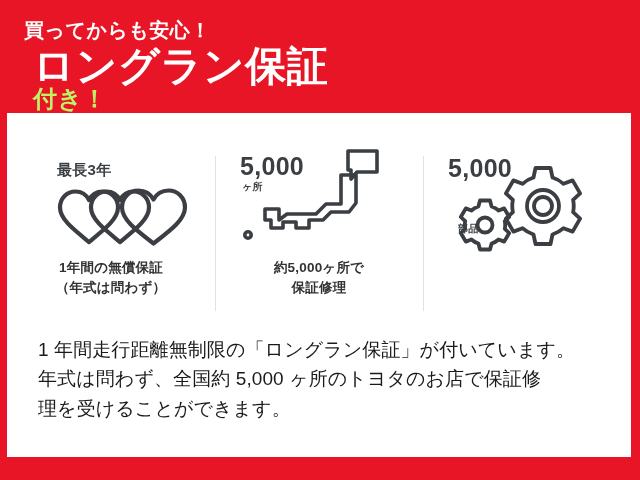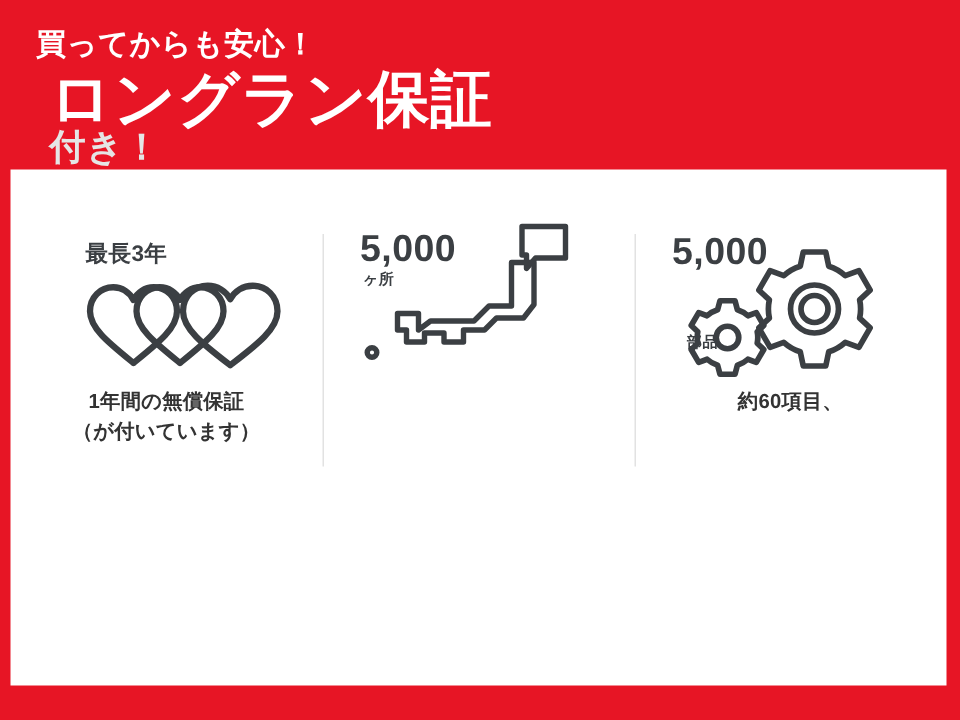--- a/index.html
+++ b/index.html
@@ -48,21 +48,21 @@
     white-space: nowrap;
     flex-direction: column;
   }
   .header-main-strong {
     color: #ffffff;
     font-size: 41px;
     font-weight: bold;
     letter-spacing: 0.5px;
   }
   .header-main-sub {
-    color: #e5e5e5;
+    color: #bef264;
     font-size: 24px;
     font-weight: bold;
     margin-left: 9px;
     letter-spacing: 0.5px;
   }
 
   
   .card {
     position: absolute;
     left: 7px;
@@ -208,21 +208,21 @@
                        C122 44.5 127.5 48 130.5 53.5
                        C133.5 48 139 44.5 145.5 44.5
                        C154.5 44.5 162 51.5 162 61.5
                        C162 73.5 148 84 130.5 97.5
                        C113 84 99 73.5 99 61.5 Z"></path>
             </g>
           </svg>
         </div>
         <div class="feature-caption">
           <div>1年間の無償保証</div>
-          <div>（が付いています）</div>
+          <div>（年式は問わず）</div>
         </div>
       </div>
 
       <div class="feature">
         <div class="feature-graphic">
           <span class="stat stat-big map-stat-num">5,000</span>
           <span class="stat stat-small map-stat-unit">ヶ所</span>
           <svg width="176" height="112" viewBox="0 0 176 112" aria-hidden="true">
             <g fill="none" stroke="#3b3f43" stroke-width="3.6" stroke-linecap="round" stroke-linejoin="round">
 
@@ -249,20 +249,24 @@
                        L56 68
                        L85 68
                        L95 58
                        L110 58
                        Z"></path>
 
               <circle cx="17" cy="89" r="3.2"></circle>
             </g>
           </svg>
         </div>
+        <div class="feature-caption">
+          <div>約5,000ヶ所で</div>
+          <div>保証修理</div>
+        </div>
       </div>
 
       <div class="feature">
         <div class="feature-graphic">
           <span class="stat stat-big gear-stat-num">5,000</span>
           <span class="stat stat-small gear-stat-unit">部品</span>
           <svg width="176" height="112" viewBox="0 0 176 112" aria-hidden="true">
             <g fill="none" stroke="#3b3f43" stroke-width="3.8" stroke-linecap="round" stroke-linejoin="round">
 
               <g transform="translate(104,60)">
@@ -294,21 +298,25 @@
                          L -19.2,16.6 L -24.2,8 L -19.8,3.8
                          A 19,19 0 0 1 -19.8,-3.8
                          L -24.2,-8 L -19.2,-16.6 L -13.6,-14.5
                          A 19,19 0 0 1 -6.6,-18.5 Z"></path>
                 <circle cx="0" cy="0" r="7.5"></circle>
               </g>
             </g>
           </svg>
         </div>
         <div class="feature-caption">
-          <div>約60項目、</div>
         </div>
       </div>
 
     </div>
 
+    <div class="body-text">
+      <p>1 年間走行距離無制限の「ロングラン保証」が付いています。</p>
+      <p>年式は問わず、全国約 5,000 ヶ所のトヨタのお店で保証修</p>
+      <p>理を受けることができます。</p>
+    </div>
 
   </div>
 </div>
 
 </body></html>

